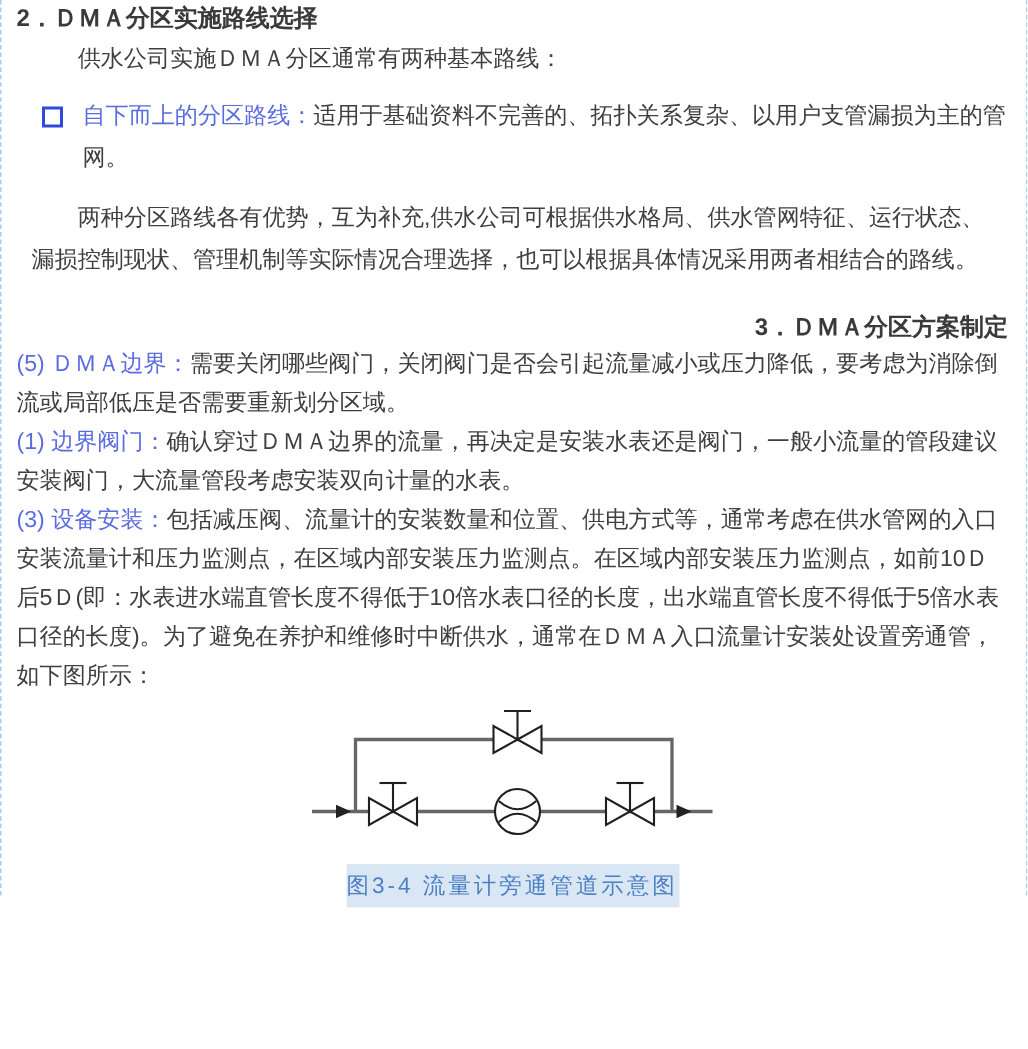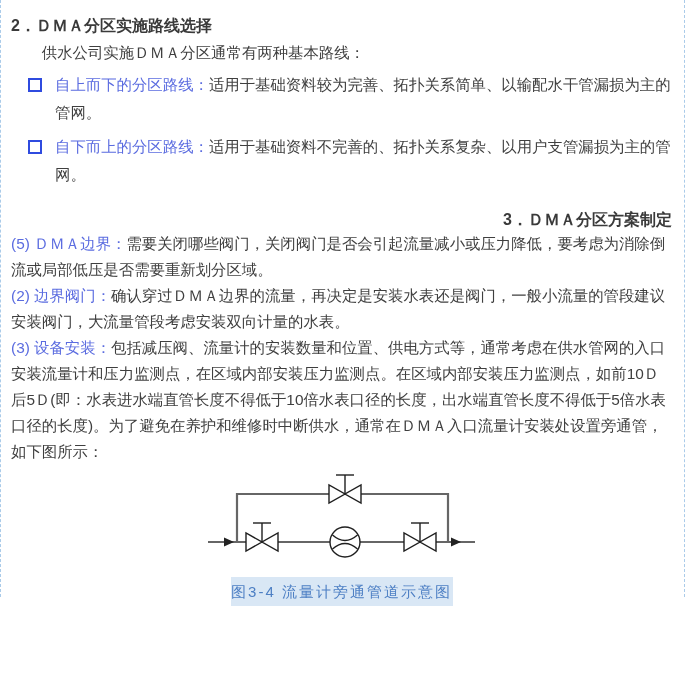--- a/index.html
+++ b/index.html
@@ -3,27 +3,27 @@
 <meta charset="utf-8">
 <style>
   html,body{margin:0;padding:0;background:#ffffff;}
   body{
     width:685px;height:699px;overflow:hidden;
     font-family:"Liberation Sans","DejaVu Sans",sans-serif;
   }
   .page{
     box-sizing:border-box;width:685px;height:597px;
     border-left:1px dashed #aacbe9;border-right:1px dashed #aacbe9;
-    padding:15px 12px 0 10px;
+    padding:2px 12px 0 10px;
     color:#3f3f3f;font-size:15.4px;line-height:28px;
     background:#ffffff;
   }
   .hd{font-weight:bold;color:#3a3a3a;font-size:16px;line-height:22px;margin:0;}
   .hd-3{margin-top:20px;text-align:right;}
-  .indent{text-indent:2em;margin:0;}
+  .indent{text-indent:2em;margin:10px;}
   .p-intro{margin-top:2px;}
   .p-summary{margin-top:12px;}
   .p-intro3{margin-top:2px;}
   .bullet{display:flex;margin-top:6px;}
   .bullet.first{margin-top:4px;}
   .bullet .sq{
     flex:0 0 auto;width:10px;height:10px;
     border:2px solid #2f4bdf;margin:7px 13px 0 17px;background:#ffffff;
   }
   .bullet .bt{flex:1;}
@@ -38,37 +38,34 @@
 </style>
 </head>
 <body>
 
 <div class="page">
 
   <p class="hd">2．ＤＭＡ分区实施路线选择</p>
 
   <p class="indent p-intro">供水公司实施ＤＭＡ分区通常有两种基本路线：</p>
 
-  <div class="bullet first">
-    <span class="sq"></span>
-    <div class="bt"><span class="lbl">自上而下的分区路线：</span><span>适用于基础资料较为完善、拓扑关系简单、以输配水干管漏损为主的管网。</span></div>
-  </div>
 
   <div class="bullet">
     <span class="sq"></span>
     <div class="bt"><span class="lbl">自下而上的分区路线：</span><span>适用于基础资料不完善的、拓扑关系复杂、以用户支管漏损为主的管网。</span></div>
   </div>
 
+  <p class="indent p-summary">两种分区路线各有优势，互为补充,供水公司可根据供水格局、供水管网特征、运行状态、漏损控制现状、管理机制等实际情况合理选择，也可以根据具体情况采用两者相结合的路线。</p>
 
   <p class="hd hd-3">3．ＤＭＡ分区方案制定</p>
 
 
   <div class="items">
     <p><span class="lbl">(5) ＤＭＡ边界：</span><span>需要关闭哪些阀门，关闭阀门是否会引起流量减小或压力降低，要考虑为消除倒流或局部低压是否需要重新划分区域。</span></p>
-    <p><span class="lbl">(2) 边界阀门：</span><span>确认穿过ＤＭＡ边界的流量，再决定是安装水表还是阀门，一般小流量的管段建议安装阀门，大流量管段考虑安装双向计量的水表。</span></p>
+    <p><span class="lbl">(1) 边界阀门：</span><span>确认穿过ＤＭＡ边界的流量，再决定是安装水表还是阀门，一般小流量的管段建议安装阀门，大流量管段考虑安装双向计量的水表。</span></p>
     <p><span class="lbl">(3) 设备安装：</span><span>包括减压阀、流量计的安装数量和位置、供电方式等，通常考虑在供水管网的入口安装流量计和压力监测点，在区域内部安装压力监测点。在区域内部安装压力监测点，如前10Ｄ后5Ｄ(即：水表进水端直管长度不得低于10倍水表口径的长度，出水端直管长度不得低于5倍水表口径的长度)。为了避免在养护和维修时中断供水，通常在ＤＭＡ入口流量计安装处设置旁通管，如下图所示：</span></p>
   </div>
 
   <svg class="diagram" width="661" height="100" viewBox="0 0 661 100">
 
     <path d="M197,71 H464" stroke="#666666" stroke-width="2.2" fill="none"></path>
     <path d="M226,71 V23 H437 V71" stroke="#666666" stroke-width="2.2" fill="none"></path>
 
     <polygon points="213,66.5 213,75.5 223,71" fill="#222222"></polygon>
 

